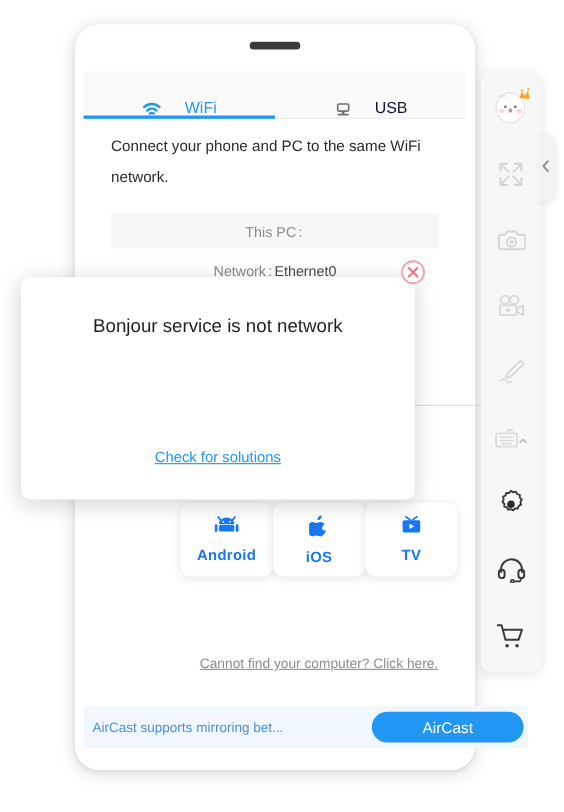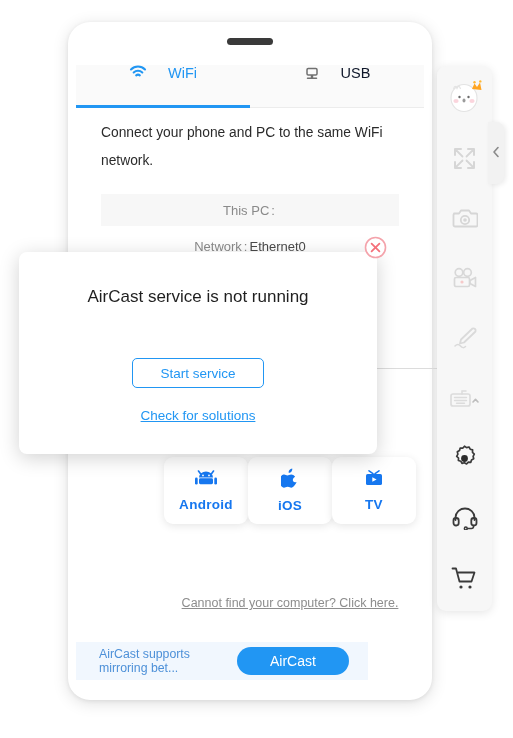--- a/index.html
+++ b/index.html
@@ -34,21 +34,21 @@
     position: absolute;
     left: 8px; top: 43px;
     width: 348px; height: 42px;
     background: #fafafa;
     display: flex;
     border-bottom: 1px solid #ececec;
   }
   .tab {
     flex: 1;
     display: flex;
-    align-items: flex-start;
+    align-items: flex-end;
     justify-content: center;
     gap: 21px;
     font-size: 14.5px;
     position: relative;
     cursor: pointer;
   }
   .tab.active { color: #2196f3; }
   .tab.inactive { color: #0f172a; }
   .tab.active::after {
     content: "";
@@ -143,26 +143,26 @@
     text-align: center;
     font-size: 12.5px;
     color: #8d8d8d;
     text-decoration: underline;
     cursor: pointer;
     padding-left: 40px;
   }
   .aircast-bar {
     position: absolute;
     left: 8px; top: 620px;
-    width: 292px; height: 38px;
+    width: 404px; height: 38px;
     background: #f1f7fe;
     display: flex;
     align-items: center;
     justify-content: space-between;
-    padding: 0 19px;
+    padding: 0 4px;
     box-sizing: border-box;
   }
   .aircast-text {
     font-size: 12.3px;
     color: #4d90d8;
     margin-left: 4px;
   }
   .aircast-btn {
     width: 138px; height: 28px;
     background: #2196f3;
@@ -452,18 +452,17 @@
 
   <div class="close-x">
     <svg width="23" height="23" viewBox="0 0 23 23">
       <circle cx="11.5" cy="11.5" r="10" stroke="#f4a3ab" stroke-width="1.6" fill="#ffffff"></circle>
       <line x1="7.6" y1="7.6" x2="15.4" y2="15.4" stroke="#f4707a" stroke-width="1.8" stroke-linecap="round"></line>
       <line x1="15.4" y1="7.6" x2="7.6" y2="15.4" stroke="#f4707a" stroke-width="1.8" stroke-linecap="round"></line>
     </svg>
   </div>
 
   <div class="modal">
-    <div class="modal-title">AirCast service is not running</div>
-    <button class="modal-btn">Start service</button>
+    <div class="modal-title">Bonjour service is not network</div>
     <div class="modal-link">Check for solutions</div>
   </div>
 
 </div>
 
 </body></html>

